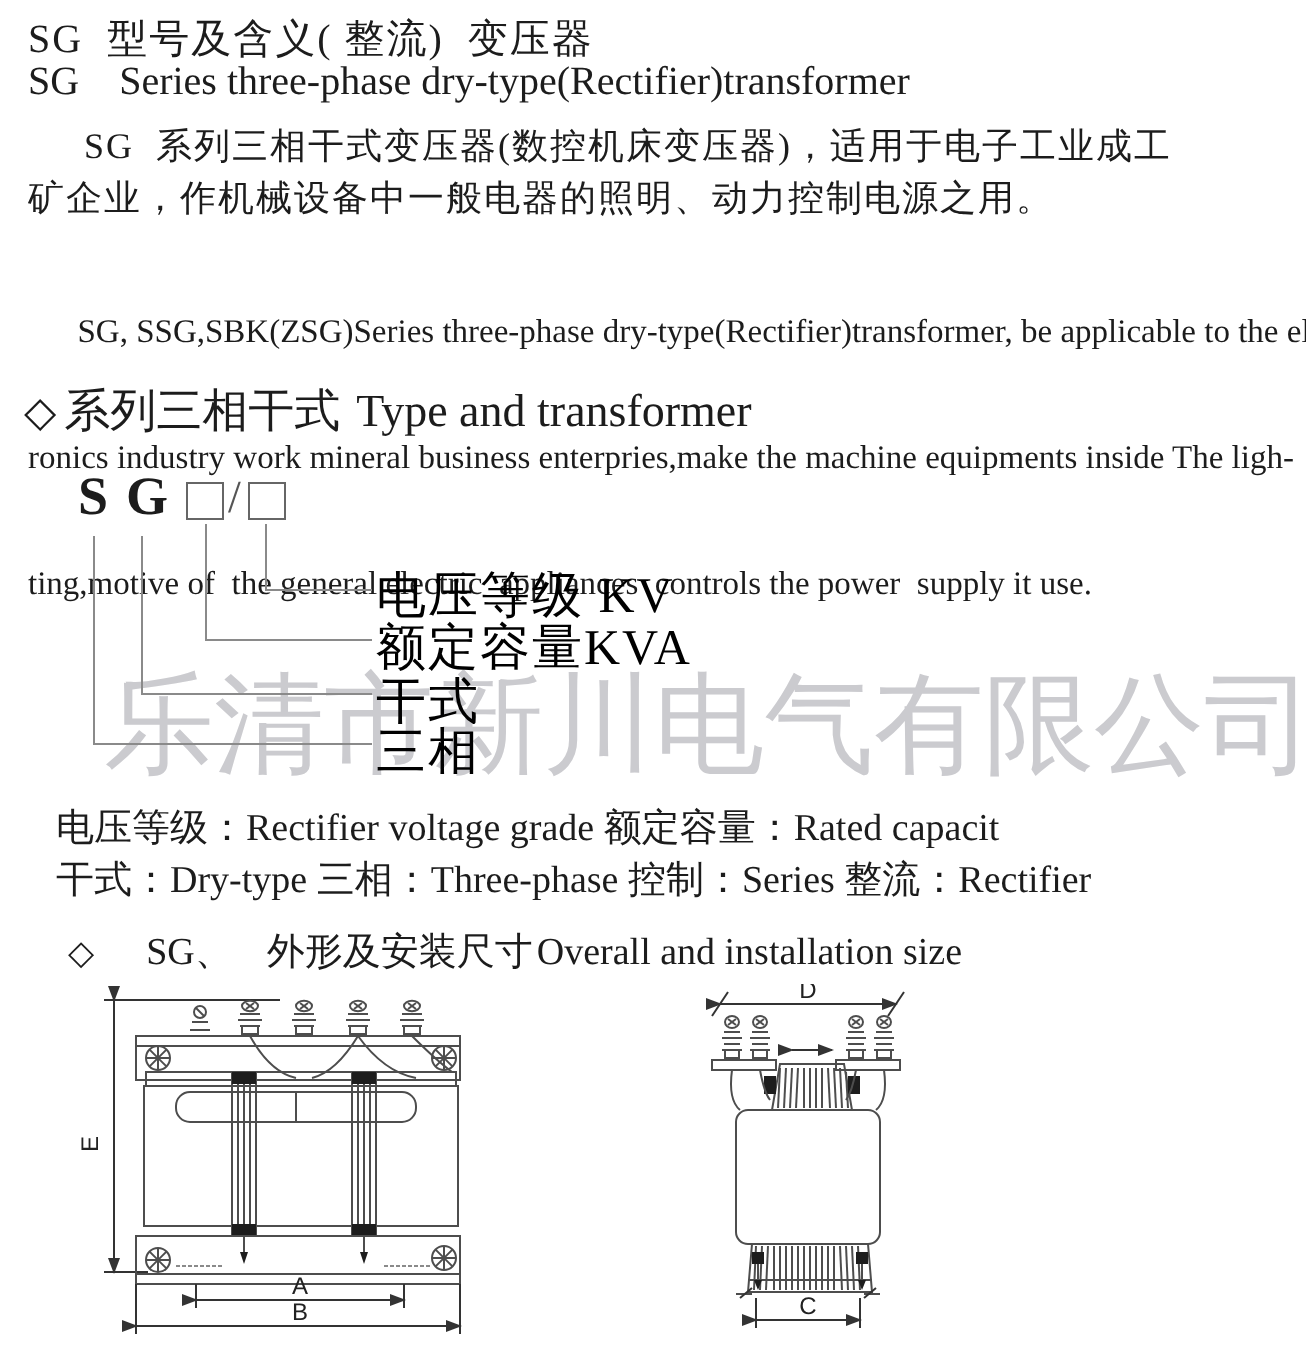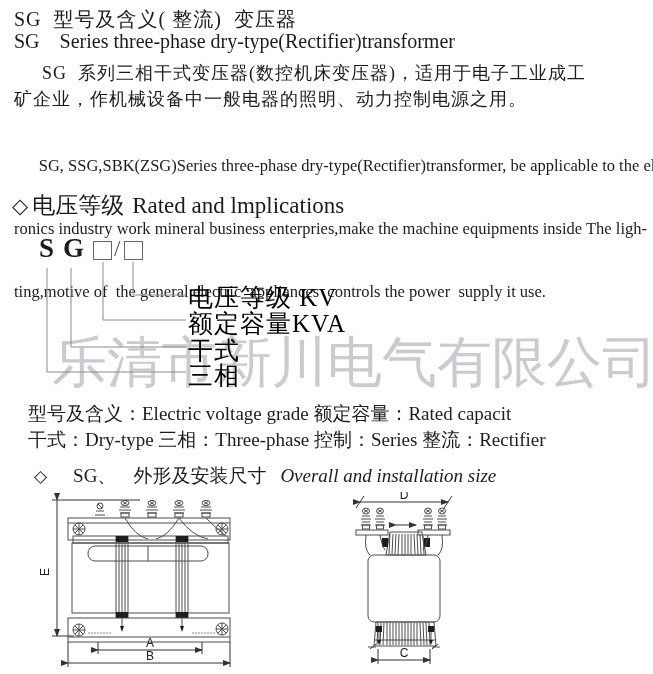--- a/index.html
+++ b/index.html
@@ -25,21 +25,21 @@
   .tlabel{left:188px;font-size:25px;letter-spacing:1px;color:#000000;white-space:pre;}
   .tl0{top:281px;}
   .tl1{top:307px;}
   .tl2{top:334px;}
   .tl3{top:359px;}
   .legend1{left:28px;top:401px;font-size:19px;white-space:pre;}
   .legend2{left:28px;top:427px;font-size:19px;white-space:pre;}
   .h2{left:34px;top:463px;font-size:19px;}
   .h2 .dia{font-size:17px;margin-right:26px;}
   .h2 .sg{margin-right:17px;}
-  .h2 .en{margin-left:14px;font-style:italic;}
+  .h2 .en{margin-left:2px;}
   .watermark{
     left:52px;top:326px;font-size:55px;color:#cbcbcf;letter-spacing:0px;
     white-space:nowrap;z-index:0;user-select:none;
   }
   .over{z-index:2;}
   svg{display:block;}
   .ln{stroke:#4d4d4d;stroke-width:1;fill:none;}
   .lnl{stroke:#8a8a8a;stroke-width:1;fill:none;}
   .dim{stroke:#333;stroke-width:1;fill:none;}
   .blk{fill:#1d1d1d;stroke:none;}
@@ -57,42 +57,42 @@
 
   <div class="abs intro-zh2 over">矿企业，作机械设备中一般电器的照明、动力控制电源之用。</div>
   <div class="abs intro-zh1 over">SG  系列三相干式变压器(数控机床变压器)，适用于电子工业成工</div>
   <div class="abs intro-en over">
     <div>      SG, SSG,SBK(ZSG)Series three-phase dry-type(Rectifier)transformer, be applicable to the elect-</div>
     <div>ronics industry work mineral business enterpries,make the machine equipments inside The ligh-</div>
     <div>ting,motive of  the general electric  appliances  controls the power  supply it use.</div>
   </div>
 
   <div class="abs h1 over">
-    <span class="dia">◇</span><span>电压等级</span><span class="en">Rated and lmplications</span>
+    <span class="dia">◇</span><span>系列三相干式</span><span class="en">Type and transformer</span>
   </div>
 
   <div class="abs code-s over">S</div>
   <div class="abs code-g over">G</div>
   <div class="abs code-box1 over"></div>
   <div class="abs code-slash over">/</div>
   <div class="abs code-box2 over"></div>
 
   <svg class="abs over" style="left:0;top:230px;" width="360" height="165" viewBox="0 0 360 165">
     <polyline class="lnl" points="47,38 47,142 186,142"></polyline>
     <polyline class="lnl" points="71,38 71,117 186,117"></polyline>
     <polyline class="lnl" points="103,32 103,90 186,90"></polyline>
     <polyline class="lnl" points="133,32 133,65 186,65"></polyline>
   </svg>
 
   <div class="abs tlabel tl0 over">电压等级 KV</div>
   <div class="abs tlabel tl1 over">额定容量KVA</div>
   <div class="abs tlabel tl2 over">干式</div>
   <div class="abs tlabel tl3 over">三相</div>
 
-  <div class="abs legend1 over">型号及含义：Electric voltage grade 额定容量：Rated capacit</div>
+  <div class="abs legend1 over">电压等级：Rectifier voltage grade 额定容量：Rated capacit</div>
   <div class="abs legend2 over">干式：Dry-type 三相：Three-phase 控制：Series 整流：Rectifier</div>
 
   <div class="abs h2 over">
     <span class="dia">◇</span><span class="sg">SG、</span><span>外形及安装尺寸</span><span class="en">Overall and installation size</span>
   </div>
 
   <svg class="abs over" style="left:40px;top:492px;" width="210" height="182" viewBox="0 0 210 182">
     <defs>
       <marker id="m1" markerWidth="8" markerHeight="6" refX="7" refY="3" orient="auto">
         <path d="M0,0 L8,3 L0,6 z" fill="#333"></path>

